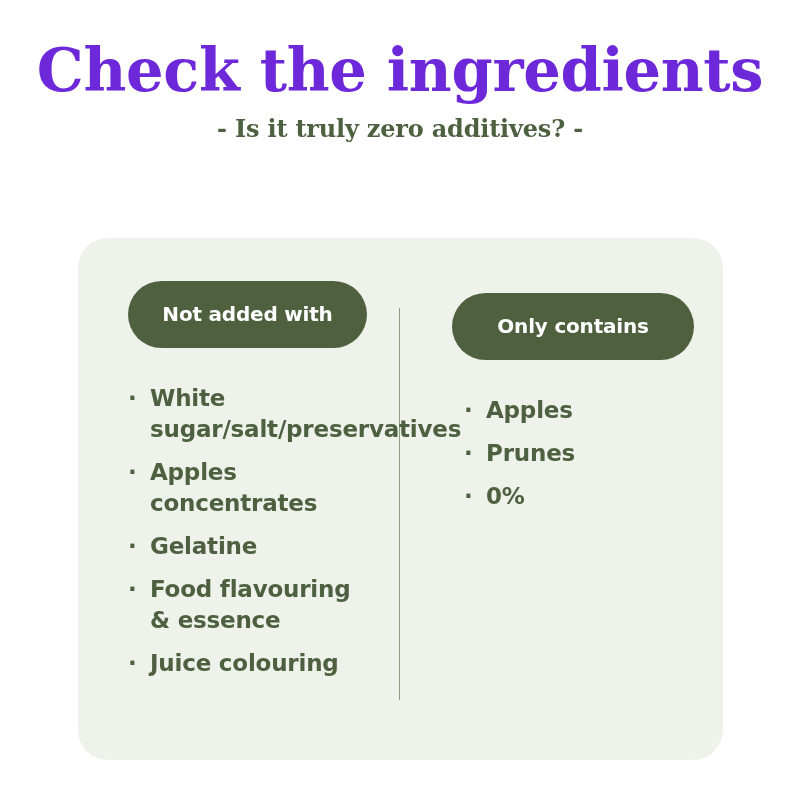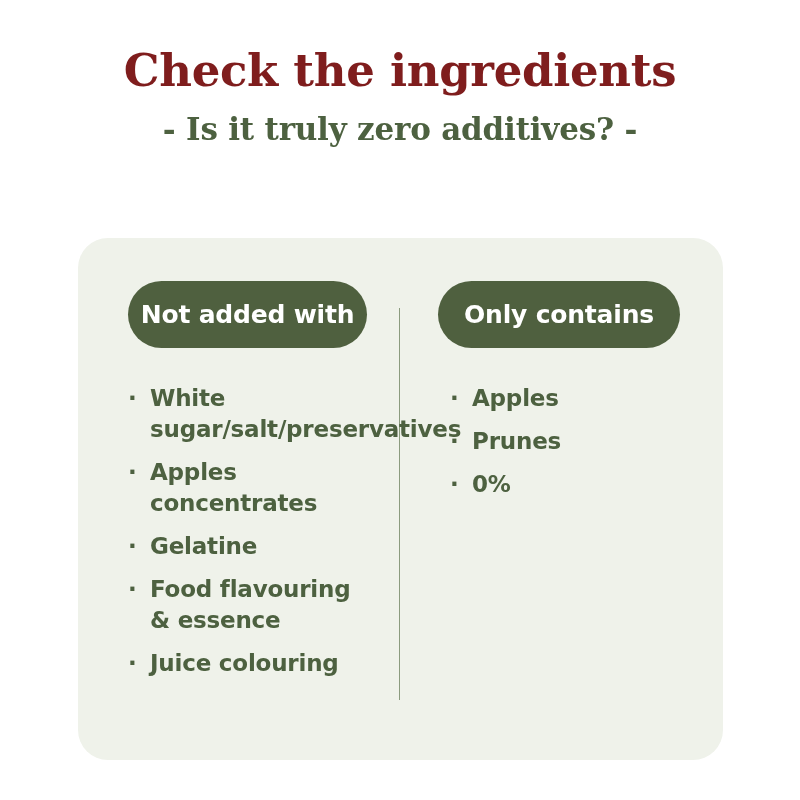--- a/index.html
+++ b/index.html
@@ -27,31 +27,31 @@
     position: absolute;
     left: 0;
     top: 44px;
     width: 800px;
     text-align: center;
   }
 
   .heading-line {
     font-family: "DejaVu Serif", "Liberation Serif", serif;
     font-weight: 700;
-    font-size: 45px;
+    font-size: 59px;
     line-height: 54px;
-    color: #7f1d1d;
+    color: #6d28d9;
     letter-spacing: -0.3px;
     white-space: nowrap;
   }
 
   .subheading-line {
     font-family: "DejaVu Serif", "Liberation Serif", serif;
     font-weight: 700;
-    font-size: 31px;
+    font-size: 24px;
     line-height: 44px;
     color: #4d6140;
     letter-spacing: -0.2px;
     margin-top: 9px;
     white-space: nowrap;
   }
 
   
   .panel {
     position: absolute;
@@ -73,33 +73,33 @@
     background: #8b9b7e;
   }
 
   
   .column {
     position: absolute;
     top: 281px;
   }
 
   .column-left  { left: 128px; width: 250px; }
-  .column-right { left: 438px; width: 255px; }
+  .column-right { left: 452px; width: 255px; margin-top: 12px; }
 
   .pill {
     display: inline-block;
     background: #4f603f;
     color: #ffffff;
     border-radius: 34px;
     height: 67px;
     line-height: 67px;
     padding: 0 30px;
     font-family: "DejaVu Sans", sans-serif;
     font-weight: 700;
-    font-size: 25px;
+    font-size: 20px;
     letter-spacing: -0.2px;
     white-space: nowrap;
     box-sizing: border-box;
   }
 
   .pill-left  { width: 239px; text-align: center; padding: 0; }
   .pill-right { width: 242px; text-align: center; padding: 0; }
 
   .item-list {
     list-style: none;

